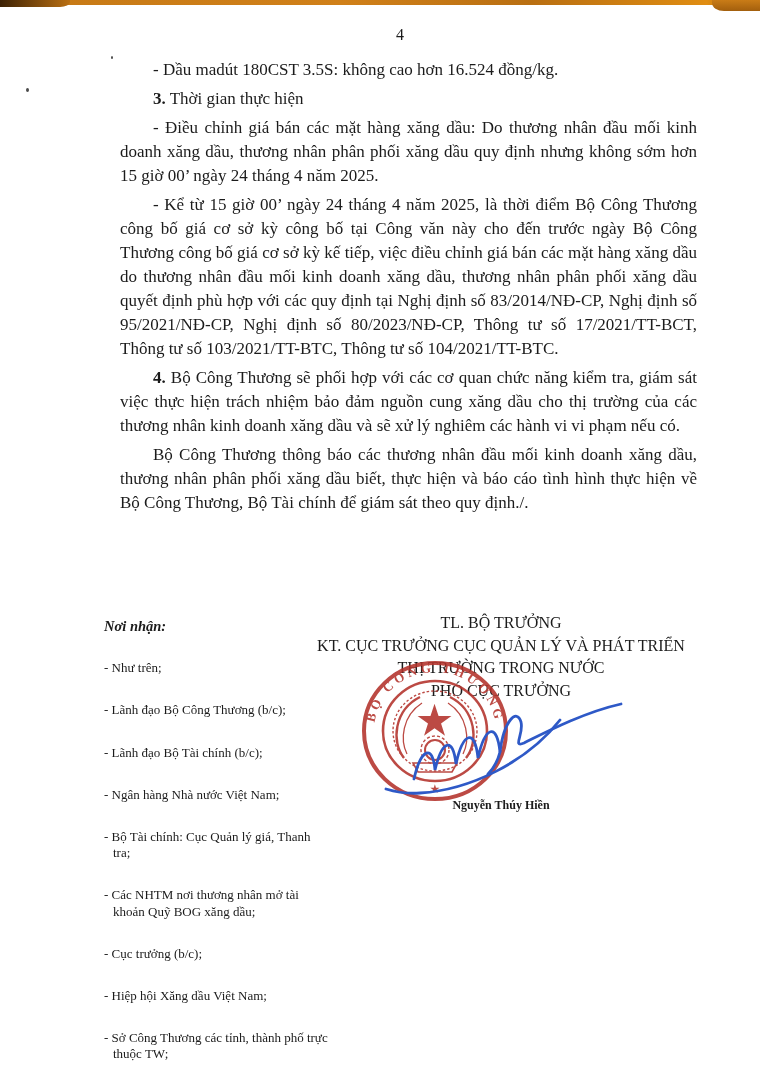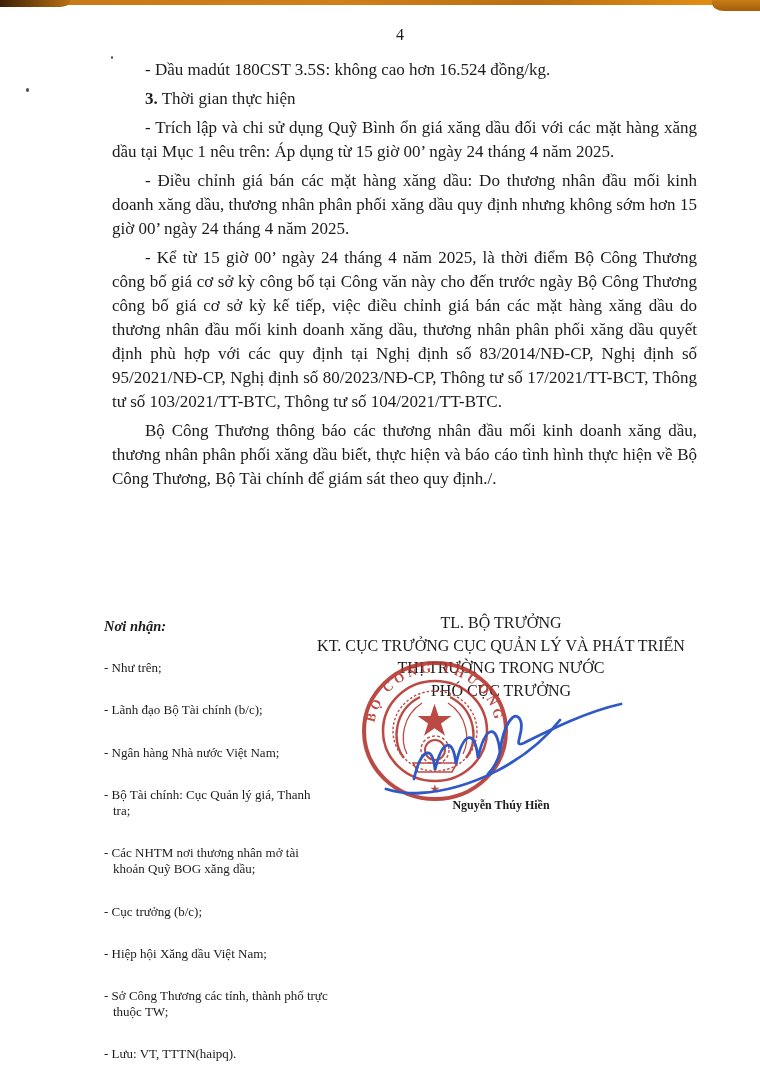--- a/index.html
+++ b/index.html
@@ -32,21 +32,21 @@
 
   .page-number{
     position:absolute;top:26px;left:104px;width:592px;
     text-align:center;font-size:16px;
   }
 
   .doc-body{
     position:absolute;top:58px;left:104px;width:593px;
     font-size:17px;line-height:24px;text-align:justify;
   }
-  .doc-body p{margin:0 0 5px 8px;text-indent:33px;}
+  .doc-body p{margin:0 0 5px 16px;text-indent:33px;}
   .doc-body b{font-weight:bold;}
 
   .footer{position:absolute;top:612px;left:0;width:760px;height:240px;}
 
   .recipients{
     position:absolute;left:104px;top:6px;width:226px;
     font-size:13px;line-height:16.2px;
   }
   .recipients .heading{
     font-weight:bold;font-style:italic;font-size:14.5px;margin-bottom:2px;
@@ -74,31 +74,32 @@
   <div class="scan-edge-left"></div>
   <div class="scan-edge-right"></div>
   <div class="speck a"></div>
   <div class="speck b"></div>
 
   <div class="page-number">4</div>
 
   <div class="doc-body">
     <p><b></b><span>- Dầu madút 180CST 3.5S: không cao hơn 16.524 đồng/kg.</span></p>
     <p><b>3.</b><span> Thời gian thực hiện</span></p>
-    <p><b></b><span>- Trích lập và chi sử dụng Quỹ Bình ổn giá xăng dầu đối với các mặt hàng xăng dầu tại Mục 1 nêu trên: Áp dụng từ 15 giờ 00’ ngày 24 tháng 4 năm 2025.</span></p>
     <p><b></b><span>- Điều chỉnh giá bán các mặt hàng xăng dầu: Do thương nhân đầu mối kinh doanh xăng dầu, thương nhân phân phối xăng dầu quy định nhưng không sớm hơn 15 giờ 00’ ngày 24 tháng 4 năm 2025.</span></p>
     <p><b></b><span>- Kể từ 15 giờ 00’ ngày 24 tháng 4 năm 2025, là thời điểm Bộ Công Thương công bố giá cơ sở kỳ công bố tại Công văn này cho đến trước ngày Bộ Công Thương công bố giá cơ sở kỳ kế tiếp, việc điều chỉnh giá bán các mặt hàng xăng dầu do thương nhân đầu mối kinh doanh xăng dầu, thương nhân phân phối xăng dầu quyết định phù hợp với các quy định tại Nghị định số 83/2014/NĐ-CP, Nghị định số 95/2021/NĐ-CP, Nghị định số 80/2023/NĐ-CP, Thông tư số 17/2021/TT-BCT, Thông tư số 103/2021/TT-BTC, Thông tư số 104/2021/TT-BTC.</span></p>
+    <p><b>4.</b><span> Bộ Công Thương sẽ phối hợp với các cơ quan chức năng kiểm tra, giám sát việc thực hiện trách nhiệm bảo đảm nguồn cung xăng dầu cho thị trường của các thương nhân kinh doanh xăng dầu và sẽ xử lý nghiêm các hành vi vi phạm nếu có.</span></p>
     <p><b></b><span>Bộ Công Thương thông báo các thương nhân đầu mối kinh doanh xăng dầu, thương nhân phân phối xăng dầu biết, thực hiện và báo cáo tình hình thực hiện về Bộ Công Thương, Bộ Tài chính để giám sát theo quy định./.</span></p>
   </div>
 
   <div class="footer">
 
     <div class="recipients">
       <div class="heading">Nơi nhận:</div>
       <div class="item">- Như trên;</div>
+      <div class="item">- Lãnh đạo Bộ Công Thương (b/c);</div>
       <div class="item">- Lãnh đạo Bộ Tài chính (b/c);</div>
       <div class="item">- Ngân hàng Nhà nước Việt Nam;</div>
       <div class="item">- Bộ Tài chính: Cục Quản lý giá, Thanh tra;</div>
       <div class="item">- Các NHTM nơi thương nhân mở tài khoản Quỹ BOG xăng dầu;</div>
       <div class="item">- Cục trưởng (b/c);</div>
       <div class="item">- Hiệp hội Xăng dầu Việt Nam;</div>
       <div class="item">- Sở Công Thương các tỉnh, thành phố trực thuộc TW;</div>
       <div class="item">- Lưu: VT, TTTN(haipq).</div>
     </div>
 

